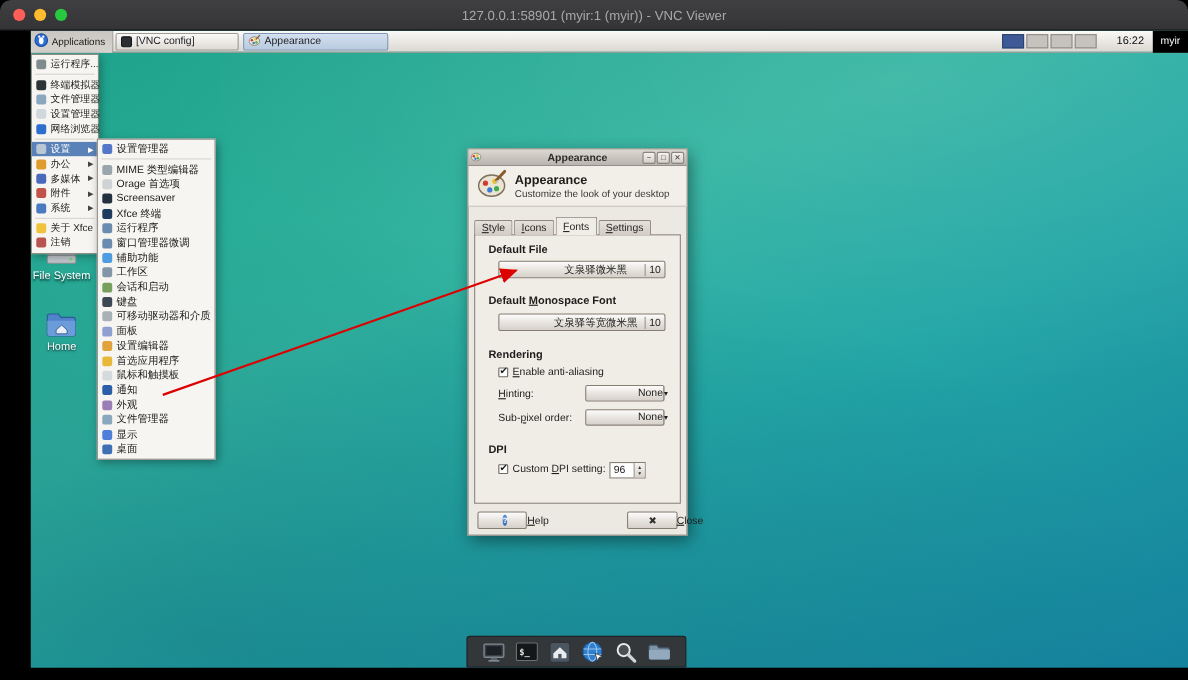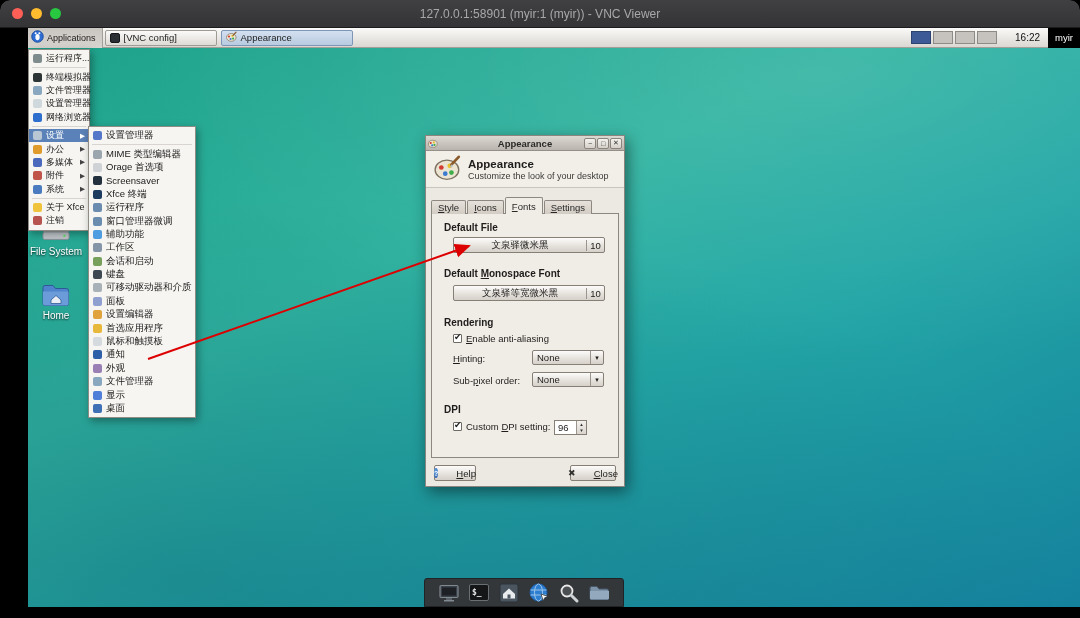--- a/index.html
+++ b/index.html
@@ -69,21 +69,21 @@
   .win-header { position:absolute; left:0; top:15px; right:0; height:37px; background:#f2efe9; border-bottom:1px solid #c9c4bc; display:flex; align-items:center; padding:0 8px; gap:7px; }
   .hd-title { font-size:11.5px; font-weight:bold; color:#1e1d1b; }
   .hd-sub { font-size:9px; color:#3c3a36; margin-top:1px; }
   .tabs { position:absolute; left:5px; top:61px; height:17px; display:flex; align-items:flex-end; z-index:2; }
   .tab { height:14px; padding:0 6px; font-size:9.5px; color:#2a2927; background:linear-gradient(#e6e1da,#d2ccc4);
     border:1px solid #8d8781; border-bottom:none; border-radius:2px 2px 0 0; margin-right:1px; display:flex; align-items:center; }
   .tab.active { height:17px; background:#f0ece6; font-weight:normal; }
   .nb-page { position:absolute; left:5px; right:5px; top:77px; height:245px; background:#f0ece6; border:1px solid #8d8781; }
   .wlabel { position:absolute; font-size:10px; font-weight:bold; color:#1e1d1b; }
   .wtext { position:absolute; font-size:9.5px; color:#1e1d1b; }
-  .gtkbtn { background:linear-gradient(#fdfcfb,#e4e0da 60%,#d6d1ca); border:1px solid #867f76; border-radius:2px; }
+  .gtkbtn { background:linear-gradient(#fdfcfb,#e4e0da 60%,#d6d1ca); border:1px solid #867f76; border-radius:2px;padding-left:43px; }
   .font-btn { position:absolute; left:27px; width:152px; height:16px; display:flex; align-items:center; font-size:9.5px; color:#1e1d1b; }
   .font-name { flex:1; text-align:center; }
   .font-size { width:18px; text-align:center; border-left:1px solid #9a948c; }
   .chkrow { position:absolute; display:flex; align-items:center; gap:4px; font-size:9.5px; color:#1e1d1b; }
   .chk { width:9px; height:9px; background:#fff; border:1px solid #6e6a64; border-radius:1px; position:relative; flex:none; }
   .chk .ck { position:absolute; left:0; top:-3px; font-size:9px; color:#1b1b1b; }
   .combo { position:absolute; left:106px; width:72px; height:15px; display:flex; align-items:center; font-size:9.5px; color:#1e1d1b; }
   .combo-text { flex:1; padding-left:4px; }
   .combo-arrow { width:13px; align-self:stretch; border-left:1px solid #9a948c; display:flex; align-items:center; justify-content:center; font-size:7px; }
   .spin { position:absolute; left:128px; top:284px; width:33px; height:15px; display:flex; font-size:9.5px; color:#1e1d1b; background:#fff; border:1px solid #867f76; }

